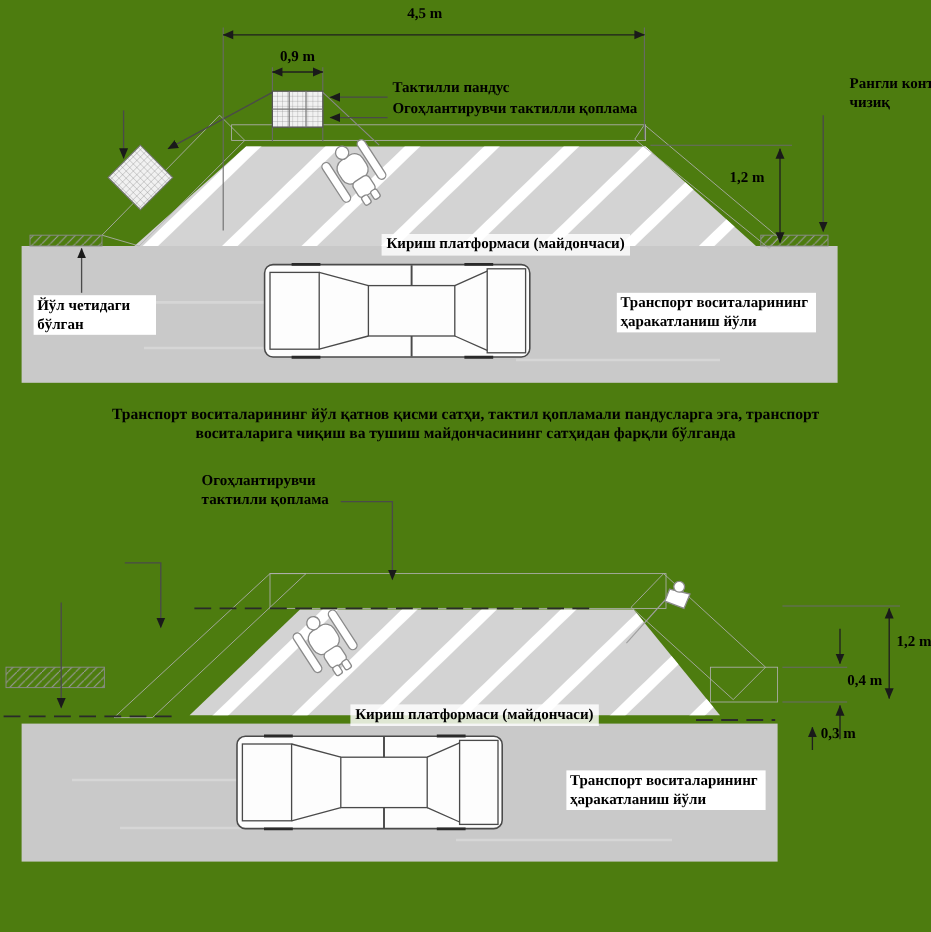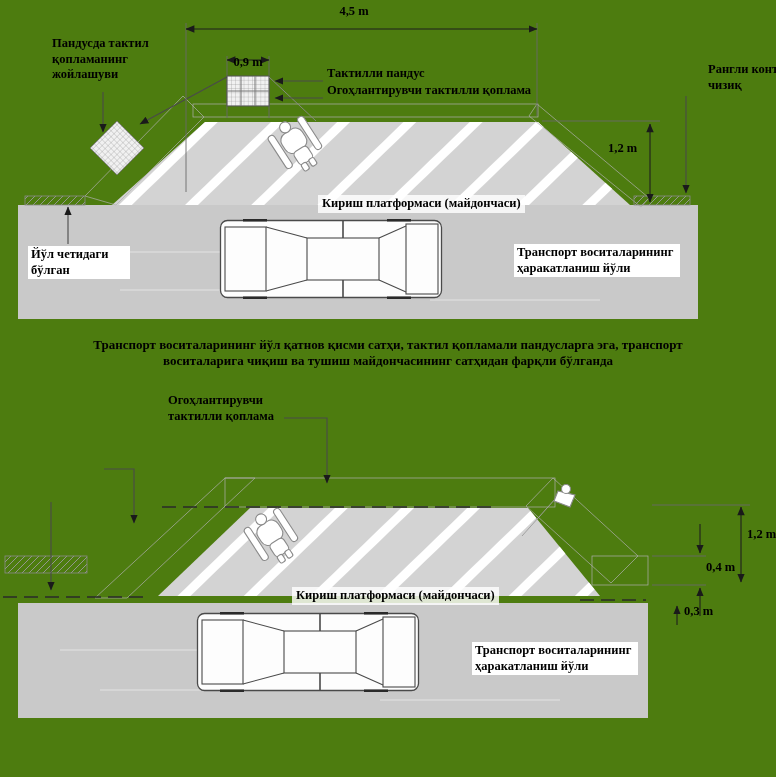--- a/index.html
+++ b/index.html
@@ -149,23 +149,22 @@
 
       <g>
         <line x1="556" y1="498" x2="522" y2="536" stroke="#a0a0a0" stroke-width="1"></line>
         <polygon points="558,491 575,495 570,507 554,501" class="sketch"></polygon>
         <circle cx="566" cy="489" r="4.5" class="sketch"></circle>
       </g>
     </g>
   </svg>
 
   <div class="dim ctr" style="left:322px;top:4px;width:64px;">4,5 m</div>
-  <div class="dim ctr" style="left:224px;top:40px;width:48px;margin-top:15px;">0,9 m</div>
+  <div class="dim ctr" style="left:224px;top:40px;width:48px;">0,9 m</div>
   <div class="dim" style="left:608px;top:141px;">1,2 m</div>
-  <div class="lbl" style="left:52px;top:36px;width:112px;">Пандусда тактил қопламанинг жойлашуви</div>
   <div class="lbl" style="left:327px;top:66px;white-space:nowrap;">Тактилли пандус</div>
   <div class="lbl" style="left:327px;top:83px;white-space:nowrap;">Огоҳлантирувчи тактилли қоплама</div>
   <div class="lbl" style="left:668px;top:62px;width:108px;margin-left:40px;">Рангли контраст чизиқ</div>
   <div class="lbl lightbox" style="left:318px;top:147px;">Кириш платформаси (майдончаси)</div>
   <div class="lbl boxed" style="left:28px;top:246px;width:96px;">Йўл четидаги бўлган</div>
   <div class="lbl boxed" style="left:514px;top:244px;width:160px;">Транспорт воситаларининг ҳаракатланиш йўли</div>
   <div class="caption" style="top:337px;text-align:center;">Транспорт воситаларининг йўл қатнов қисми сатҳи, тактил қопламали пандусларга эга, транспорт воситаларига чиқиш ва тушиш майдончасининг сатҳидан фарқли бўлганда</div>
 
   <div class="lbl" style="left:168px;top:393px;width:120px;">Огоҳлантирувчи тактилли қоплама</div>
   <div class="lbl lightbox" style="left:292px;top:539px;">Кириш платформаси (майдончаси)</div>

